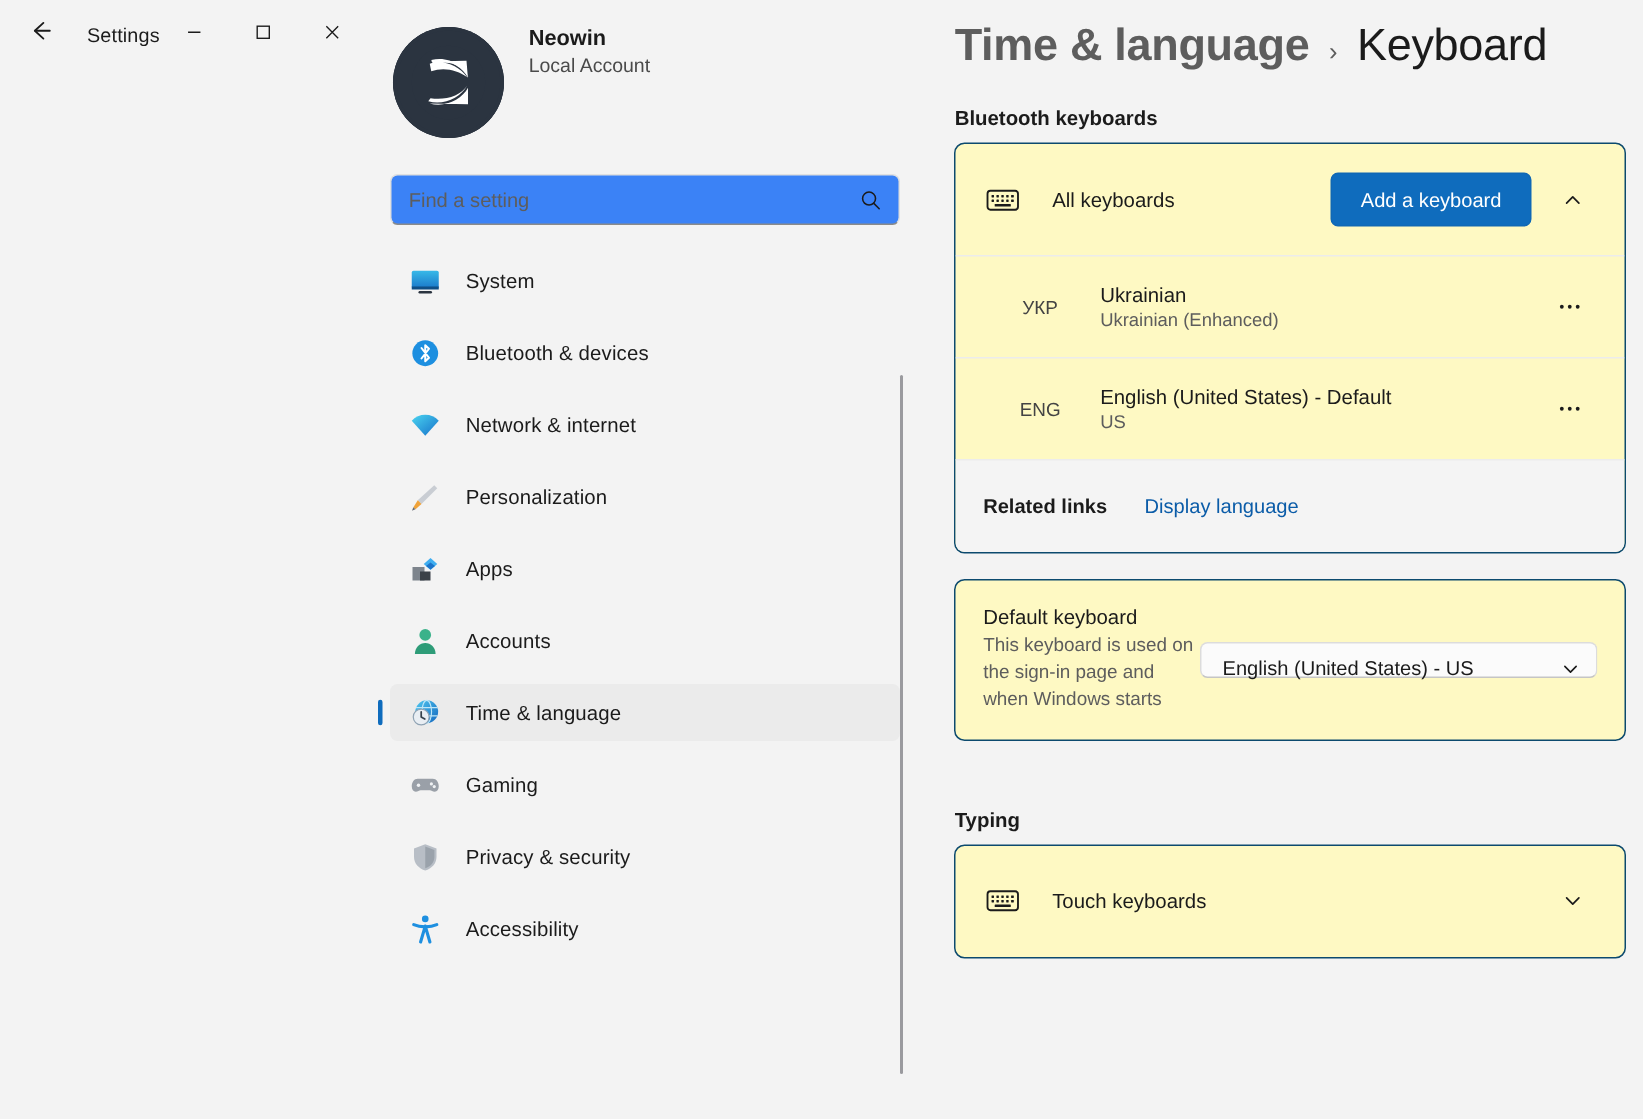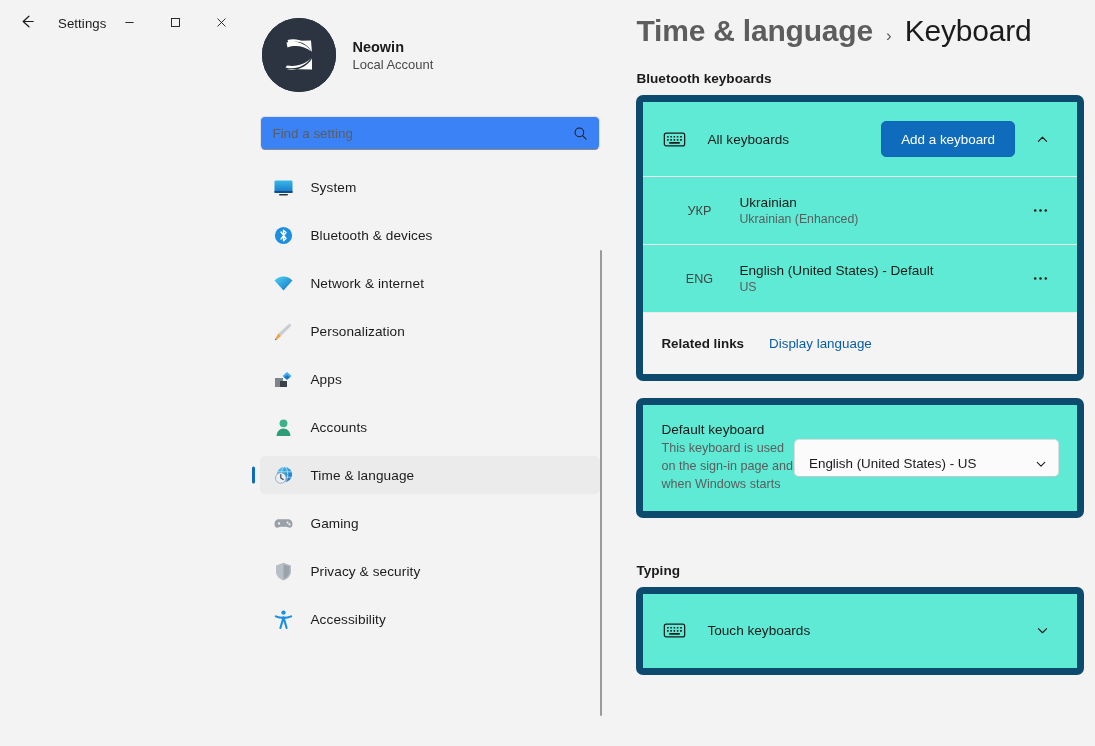--- a/index.html
+++ b/index.html
@@ -81,21 +81,20 @@
     flex: 0 0 372px;
     background: #f3f3f3;
     position: relative;
     padding-left: 16px;
     padding-right: 16px;
     overflow: hidden;
   }
 
   .account {
     display: flex;
-    align-items: center;
     margin-top: 18px;
     gap: 16px;
     padding-left: 2px;
   }
   .avatar {
     width: 74px;
     height: 74px;
     border-radius: 50%;
     background: #2b3440;
     position: relative;
@@ -216,22 +215,22 @@
   .section-title {
     font-size: 13.6px;
     font-weight: 700;
     color: #1b1b1b;
     margin-top: 23px;
     margin-bottom: 9px;
   }
   .section-title.typing { margin-top: 45px; }
 
   .card {
-    background: #5eead4;
-    border: 7px solid #0c4a6e;
+    background: #fef9c3;
+    border: 1px solid #0c4a6e;
     border-radius: 7px;
     overflow: hidden;
   }
   .card + .card { margin-top: 17px; }
 
   .card-row {
     display: flex;
     align-items: center;
     padding: 0 18px;
     min-height: 68px;
@@ -327,21 +326,21 @@
     align-items: center;
     padding: 17px 18px;
     min-height: 90px;
   }
   .setting-texts { display: flex; flex-direction: column; gap: 3px; max-width: 360px; }
   .setting-title { font-size: 13.6px; color: #1b1b1b; }
   .setting-desc { font-size: 12.6px; color: #5d5d5d; line-height: 1.42; }
 
   .combo {
     margin-left: auto;
-    height: 38px;
+    height: 24px;
     min-width: 265px;
     background: #fbfbfb;
     border: 1px solid #dcdcdc;
     border-bottom-color: #c5c5c5;
     border-radius: 5px;
     display: flex;
     align-items: center;
     padding: 12px 11px 0 14px;
     cursor: pointer;
     gap: 10px;

